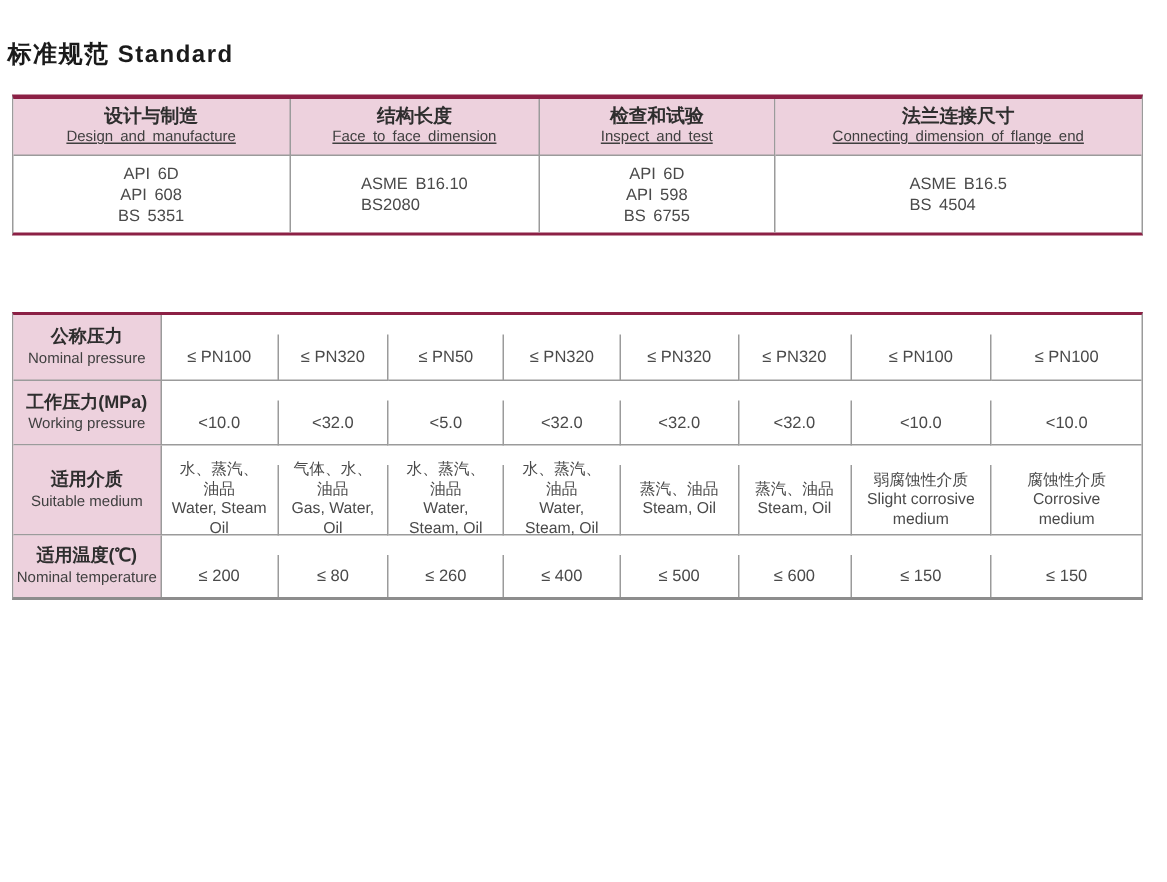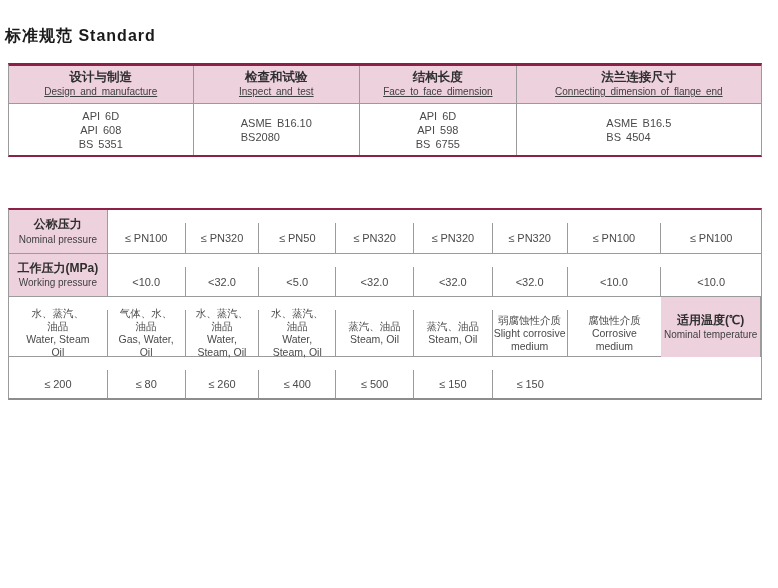--- a/index.html
+++ b/index.html
@@ -84,26 +84,26 @@
 <div class="page">
 
   <div class="doc-title">标准规范  Standard</div>
 
   <div class="std-table">
     <div class="std-head">
       <div class="zh">设计与制造</div>
       <div class="en">Design and manufacture</div>
     </div>
     <div class="std-head">
+      <div class="zh">结构长度</div>
+      <div class="en">Face to face dimension</div>
+    </div>
+    <div class="std-head">
       <div class="zh">检查和试验</div>
       <div class="en">Inspect and test</div>
-    </div>
-    <div class="std-head">
-      <div class="zh">结构长度</div>
-      <div class="en">Face to face dimension</div>
     </div>
     <div class="std-head last">
       <div class="zh">法兰连接尺寸</div>
       <div class="en">Connecting dimension of flange end</div>
     </div>
 
     <div class="std-cell">
       <div class="lines center">
           <div>API 6D</div>
           <div>API 608</div>
@@ -152,20 +152,24 @@
     </div>
     <div class="p-cell">&lt;10.0</div>
     <div class="p-cell">&lt;32.0</div>
     <div class="p-cell">&lt;5.0</div>
     <div class="p-cell">&lt;32.0</div>
     <div class="p-cell">&lt;32.0</div>
     <div class="p-cell">&lt;32.0</div>
     <div class="p-cell">&lt;10.0</div>
     <div class="p-cell last-col">&lt;10.0</div>
 
+    <div class="row-head">
+      <div class="zh">适用介质</div>
+      <div class="en">Suitable medium</div>
+    </div>
     <div class="p-cell">
         <div class="lines">
           <div>水、蒸汽、</div>
           <div>油品</div>
           <div>Water, Steam</div>
           <div>Oil</div>
         </div>
       </div>
     <div class="p-cell">
         <div class="lines">
@@ -220,17 +224,18 @@
 
     <div class="row-head last-row">
       <div class="zh">适用温度(℃)</div>
       <div class="en">Nominal temperature</div>
     </div>
     <div class="p-cell last-row">≤ 200</div>
     <div class="p-cell last-row">≤ 80</div>
     <div class="p-cell last-row">≤ 260</div>
     <div class="p-cell last-row">≤ 400</div>
     <div class="p-cell last-row">≤ 500</div>
+    <div class="p-cell last-row">≤ 600</div>
     <div class="p-cell last-row">≤ 150</div>
     <div class="p-cell last-row last-col">≤ 150</div>
   </div>
 
 </div>
 
 </body></html>

